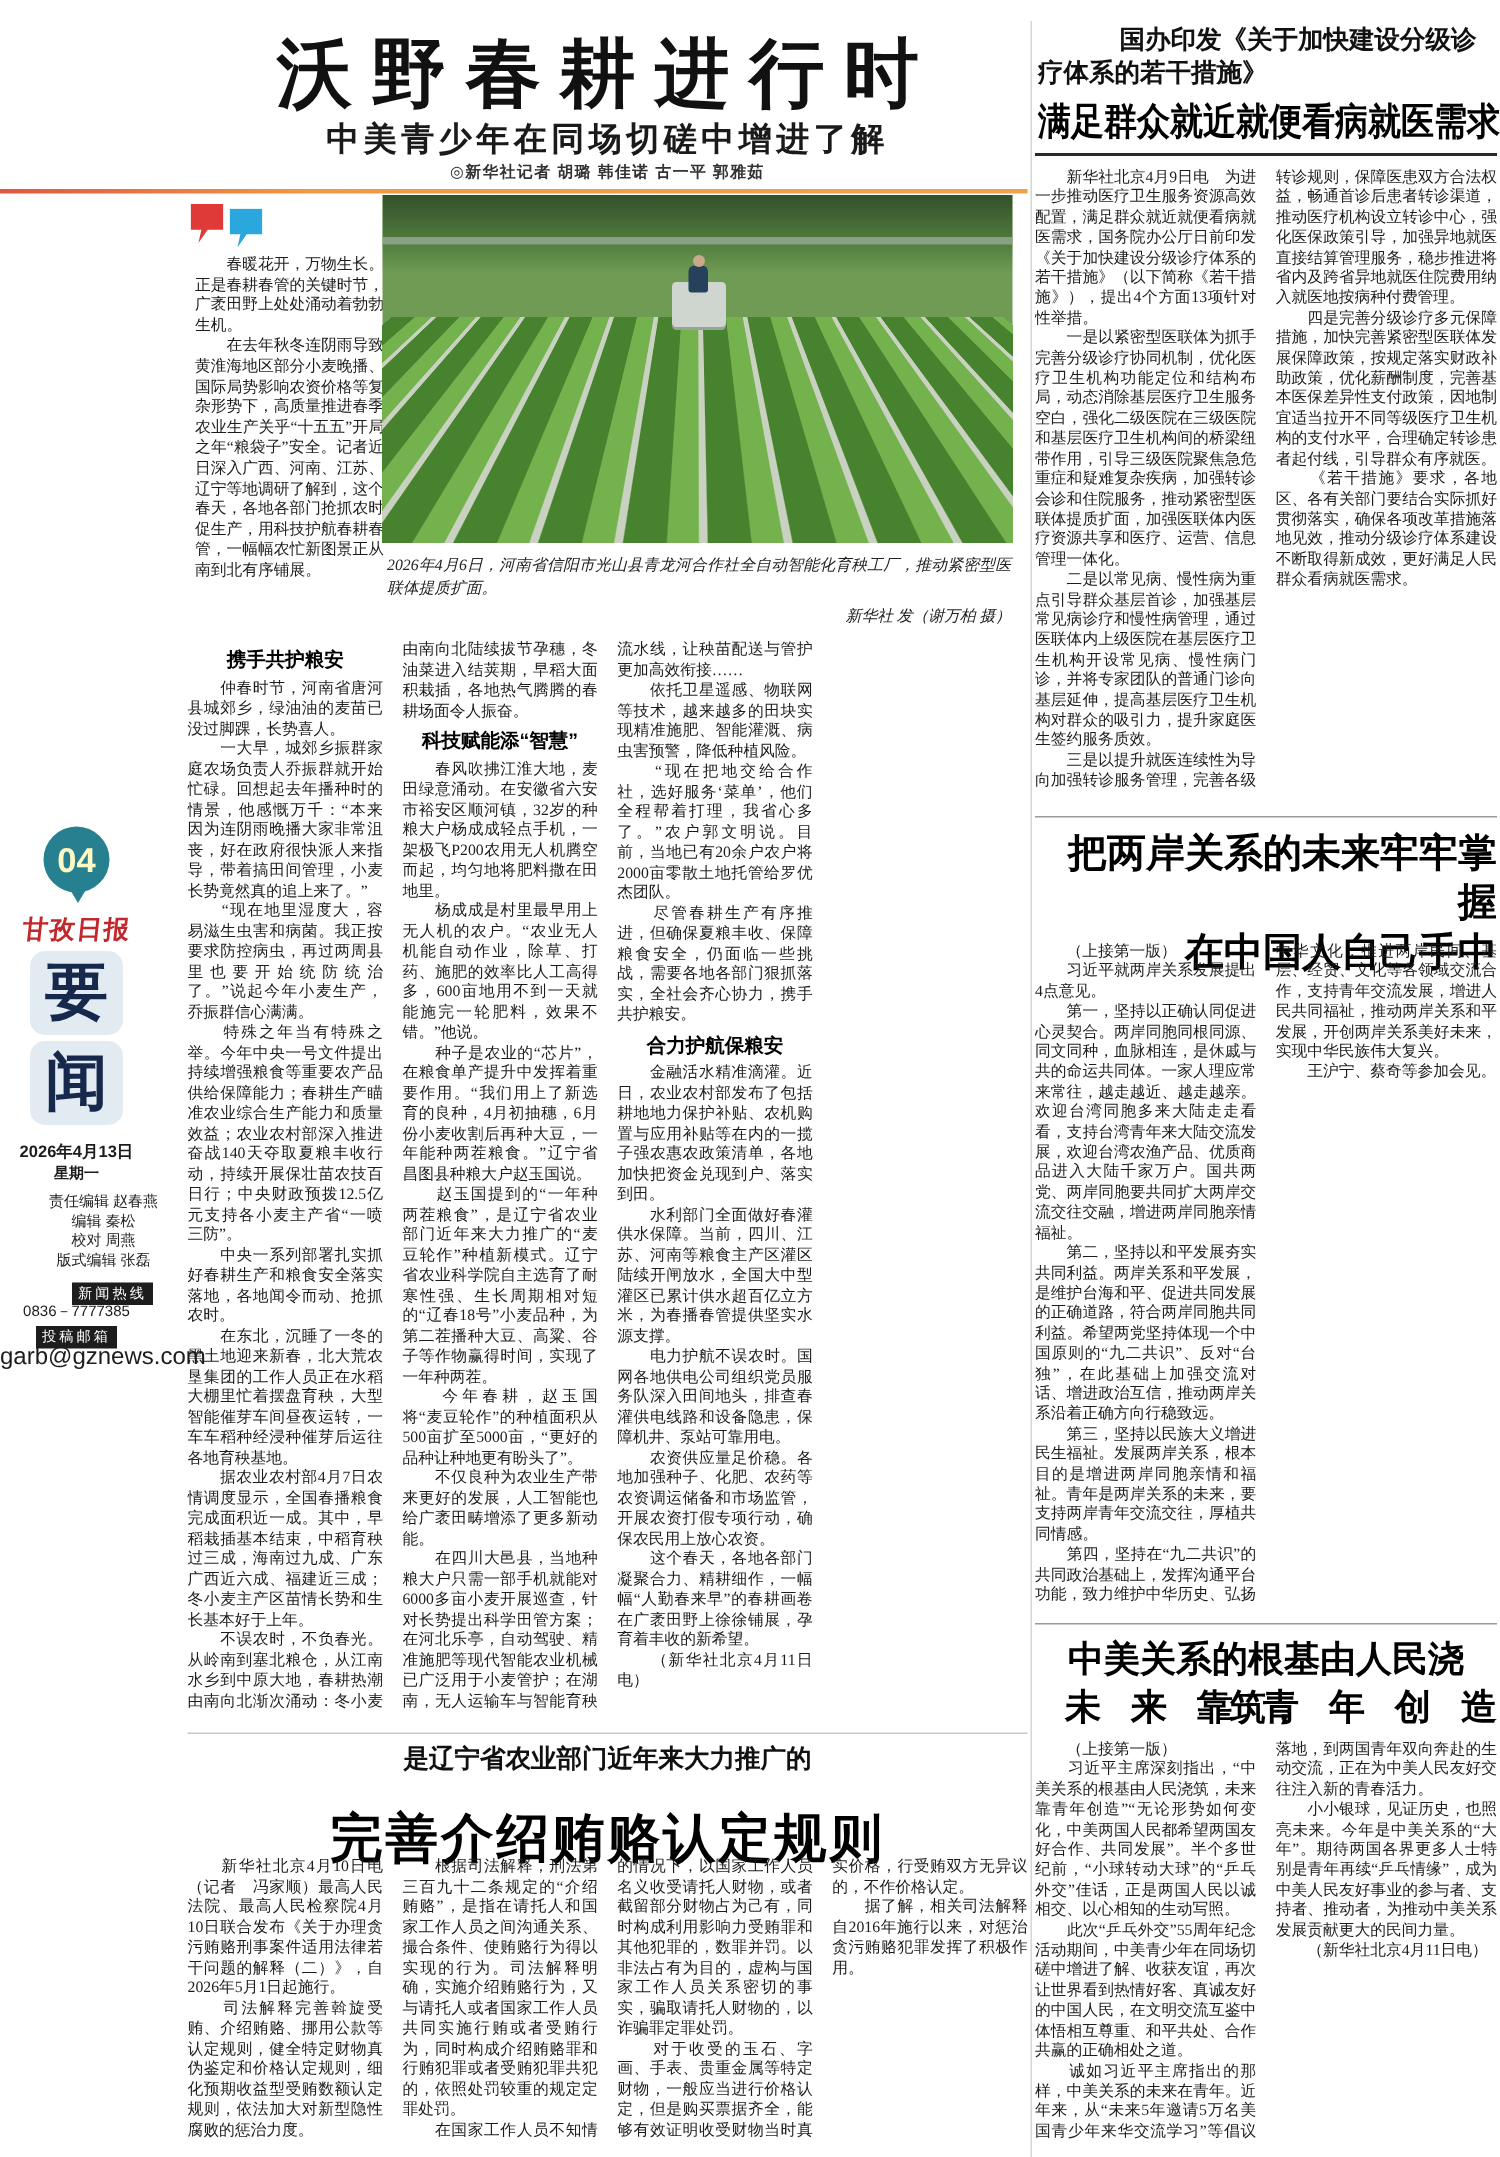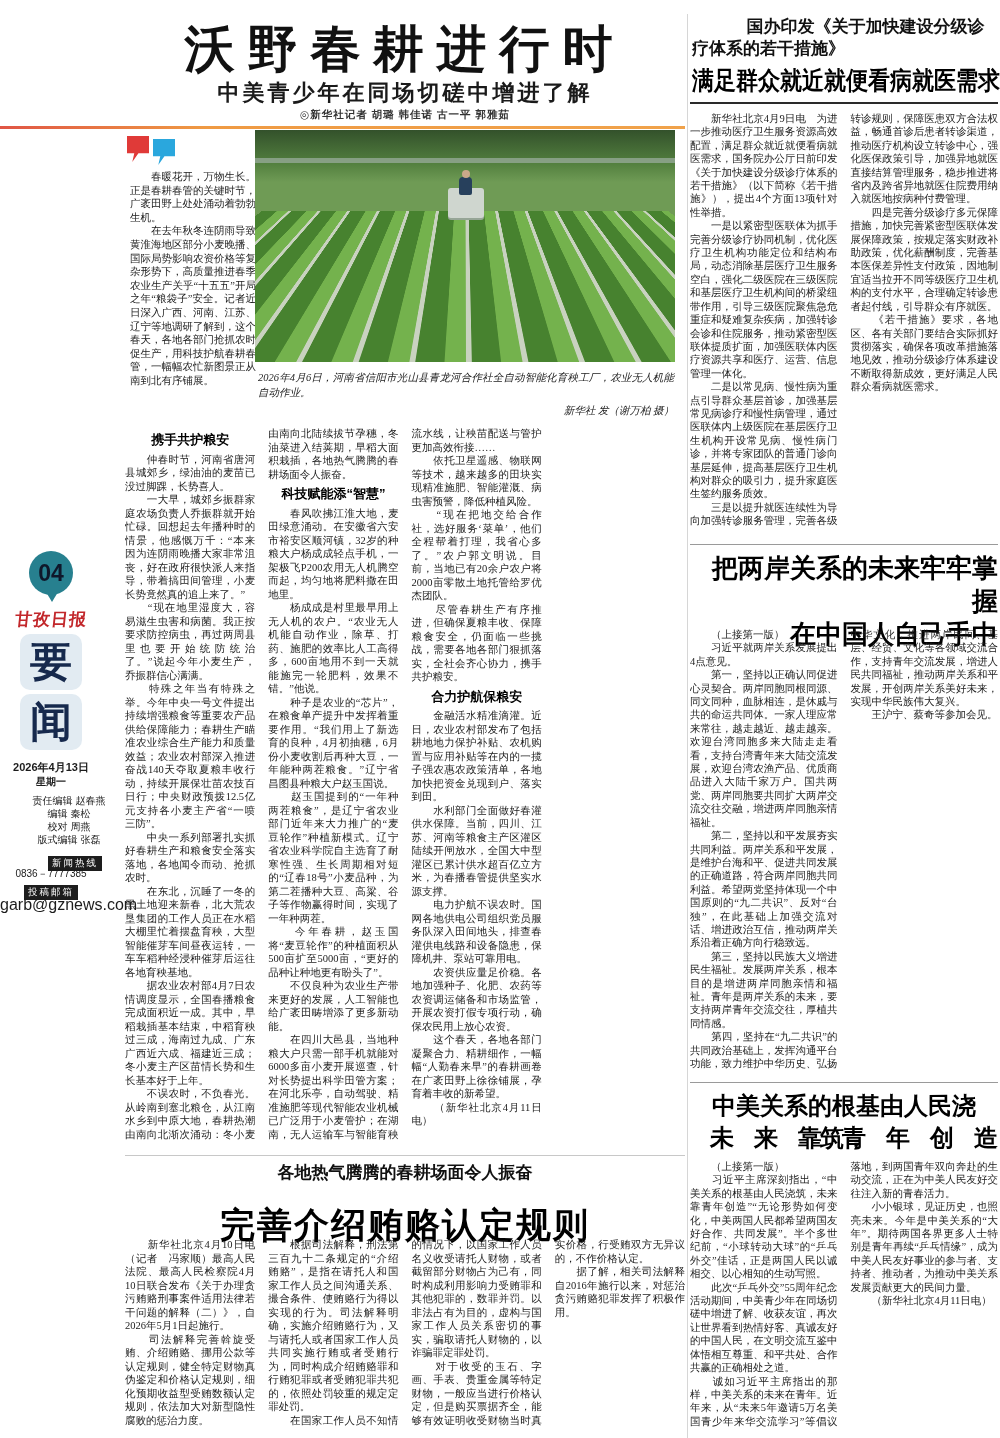--- a/index.html
+++ b/index.html
@@ -3,21 +3,21 @@
 <meta charset="utf-8">
 <style>
   html,body{margin:0;padding:0;background:#e8e8e8;}
   #page{position:relative;width:1000px;height:1438px;background:#ffffff;margin:0 auto;overflow:hidden;
         font-family:"Liberation Serif","DejaVu Serif",serif;color:#1c1c1c;}
   .abs{position:absolute;}
   .sans{font-family:"Liberation Sans","DejaVu Sans",sans-serif;}
 
   
   .badge{left:29px;top:551px;width:44px;height:44px;border-radius:50%;background:#27808f;
-         color:#0f172a;font-size:23px;font-weight:bold;text-align:center;line-height:44px;}
+         color:#fef9c3;font-size:23px;font-weight:bold;text-align:center;line-height:44px;}
   .badge-tail{left:46px;top:592px;width:0;height:0;border-left:6px solid transparent;
               border-right:6px solid transparent;border-top:10px solid #27808f;}
   .masthead{left:0;top:608px;width:102px;text-align:center;color:#c2272b;font-size:17px;
             font-weight:bold;transform:skewX(-6deg);letter-spacing:1px;}
   .secbox{left:20px;width:62px;height:56px;background:#e2ebf2;border-radius:10px;
           text-align:center;color:#16294d;font-size:42px;font-weight:bold;line-height:56px;}
   .secbox.b1{top:634px;} .secbox.b2{top:694px;}
   .sb-date{left:0;top:760px;width:102px;text-align:center;font-size:11px;font-weight:bold;}
   .sb-week{left:0;top:775px;width:102px;text-align:center;font-size:10px;font-weight:bold;}
   .sb-ed{left:18px;width:102px;text-align:center;font-size:10px;color:#222;}
@@ -137,21 +137,21 @@
 　　在去年秋冬连阴雨导致黄淮海地区部分小麦晚播、国际局势影响农资价格等复杂形势下，高质量推进春季农业生产关乎“十五五”开局之年“粮袋子”安全。记者近日深入广西、河南、江苏、辽宁等地调研了解到，这个春天，各地各部门抢抓农时促生产，用科技护航春耕春管，一幅幅农忙新图景正从南到北有序铺展。</div>
 
   <div class="abs photo">
     <div class="ph-rows"></div>
     <div class="ph-top"></div>
     <div class="ph-beam"></div>
     <div class="ph-machine">
       <div class="ph-person"></div>
     </div>
   </div>
-  <div class="abs caption">2026年4月6日，河南省信阳市光山县青龙河合作社全自动智能化育秧工厂，农业无人机能自动作业。</div>
+  <div class="abs caption">2026年4月6日，河南省信阳市光山县青龙河合作社全自动智能化育秧工厂，推动紧密型医联体提质扩面。</div>
   <div class="abs credit">新华社 发（谢万柏 摄）</div>
 
   <div class="abs flow">
     <h4>携手共护粮安</h4>
     <p>　　仲春时节，河南省唐河县城郊乡，绿油油的麦苗已没过脚踝，长势喜人。
 　　一大早，城郊乡振群家庭农场负责人乔振群就开始忙碌。回想起去年播种时的情景，他感慨万千：“本来因为连阴雨晚播大家非常沮丧，好在政府很快派人来指导，带着搞田间管理，小麦长势竟然真的追上来了。”
 　　“现在地里湿度大，容易滋生虫害和病菌。我正按要求防控病虫，再过两周县里也要开始统防统治了。”说起今年小麦生产，乔振群信心满满。
 　　特殊之年当有特殊之举。今年中央一号文件提出持续增强粮食等重要农产品供给保障能力；春耕生产瞄准农业综合生产能力和质量效益；农业农村部深入推进奋战140天夺取夏粮丰收行动，持续开展保壮苗农技百日行；中央财政预拨12.5亿元支持各小麦主产省“一喷三防”。
 　　中央一系列部署扎实抓好春耕生产和粮食安全落实落地，各地闻令而动、抢抓农时。
 　　在东北，沉睡了一冬的黑土地迎来新春，北大荒农垦集团的工作人员正在水稻大棚里忙着摆盘育秧，大型智能催芽车间昼夜运转，一车车稻种经浸种催芽后运往各地育秧基地。
@@ -172,21 +172,21 @@
     <p>　　金融活水精准滴灌。近日，农业农村部发布了包括耕地地力保护补贴、农机购置与应用补贴等在内的一揽子强农惠农政策清单，各地加快把资金兑现到户、落实到田。
 　　水利部门全面做好春灌供水保障。当前，四川、江苏、河南等粮食主产区灌区陆续开闸放水，全国大中型灌区已累计供水超百亿立方米，为春播春管提供坚实水源支撑。
 　　电力护航不误农时。国网各地供电公司组织党员服务队深入田间地头，排查春灌供电线路和设备隐患，保障机井、泵站可靠用电。
 　　农资供应量足价稳。各地加强种子、化肥、农药等农资调运储备和市场监管，开展农资打假专项行动，确保农民用上放心农资。
 　　这个春天，各地各部门凝聚合力、精耕细作，一幅幅“人勤春来早”的春耕画卷在广袤田野上徐徐铺展，孕育着丰收的新希望。
 　　（新华社北京4月11日电）</p>
   </div>
 
   <div class="abs mid-rule"></div>
 
-  <div class="abs br-kicker sans">各地热气腾腾的春耕场面令人振奋</div>
+  <div class="abs br-kicker sans">是辽宁省农业部门近年来大力推广的</div>
   <div class="abs br-head sans">完善介绍贿赂认定规则</div>
   <div class="abs br-body">　　新华社北京4月10日电（记者　冯家顺）最高人民法院、最高人民检察院4月10日联合发布《关于办理贪污贿赂刑事案件适用法律若干问题的解释（二）》，自2026年5月1日起施行。
 　　司法解释完善斡旋受贿、介绍贿赂、挪用公款等认定规则，健全特定财物真伪鉴定和价格认定规则，细化预期收益型受贿数额认定规则，依法加大对新型隐性腐败的惩治力度。
 　　根据司法解释，刑法第三百九十二条规定的“介绍贿赂”，是指在请托人和国家工作人员之间沟通关系、撮合条件、使贿赂行为得以实现的行为。司法解释明确，实施介绍贿赂行为，又与请托人或者国家工作人员共同实施行贿或者受贿行为，同时构成介绍贿赂罪和行贿犯罪或者受贿犯罪共犯的，依照处罚较重的规定定罪处罚。
 　　在国家工作人员不知情的情况下，以国家工作人员名义收受请托人财物，或者截留部分财物占为己有，同时构成利用影响力受贿罪和其他犯罪的，数罪并罚。以非法占有为目的，虚构与国家工作人员关系密切的事实，骗取请托人财物的，以诈骗罪定罪处罚。
 　　对于收受的玉石、字画、手表、贵重金属等特定财物，一般应当进行价格认定，但是购买票据齐全，能够有效证明收受财物当时真实价格，行受贿双方无异议的，不作价格认定。
 　　据了解，相关司法解释自2016年施行以来，对惩治贪污贿赂犯罪发挥了积极作用。</div>
 
   <div class="abs vline"></div>
 

